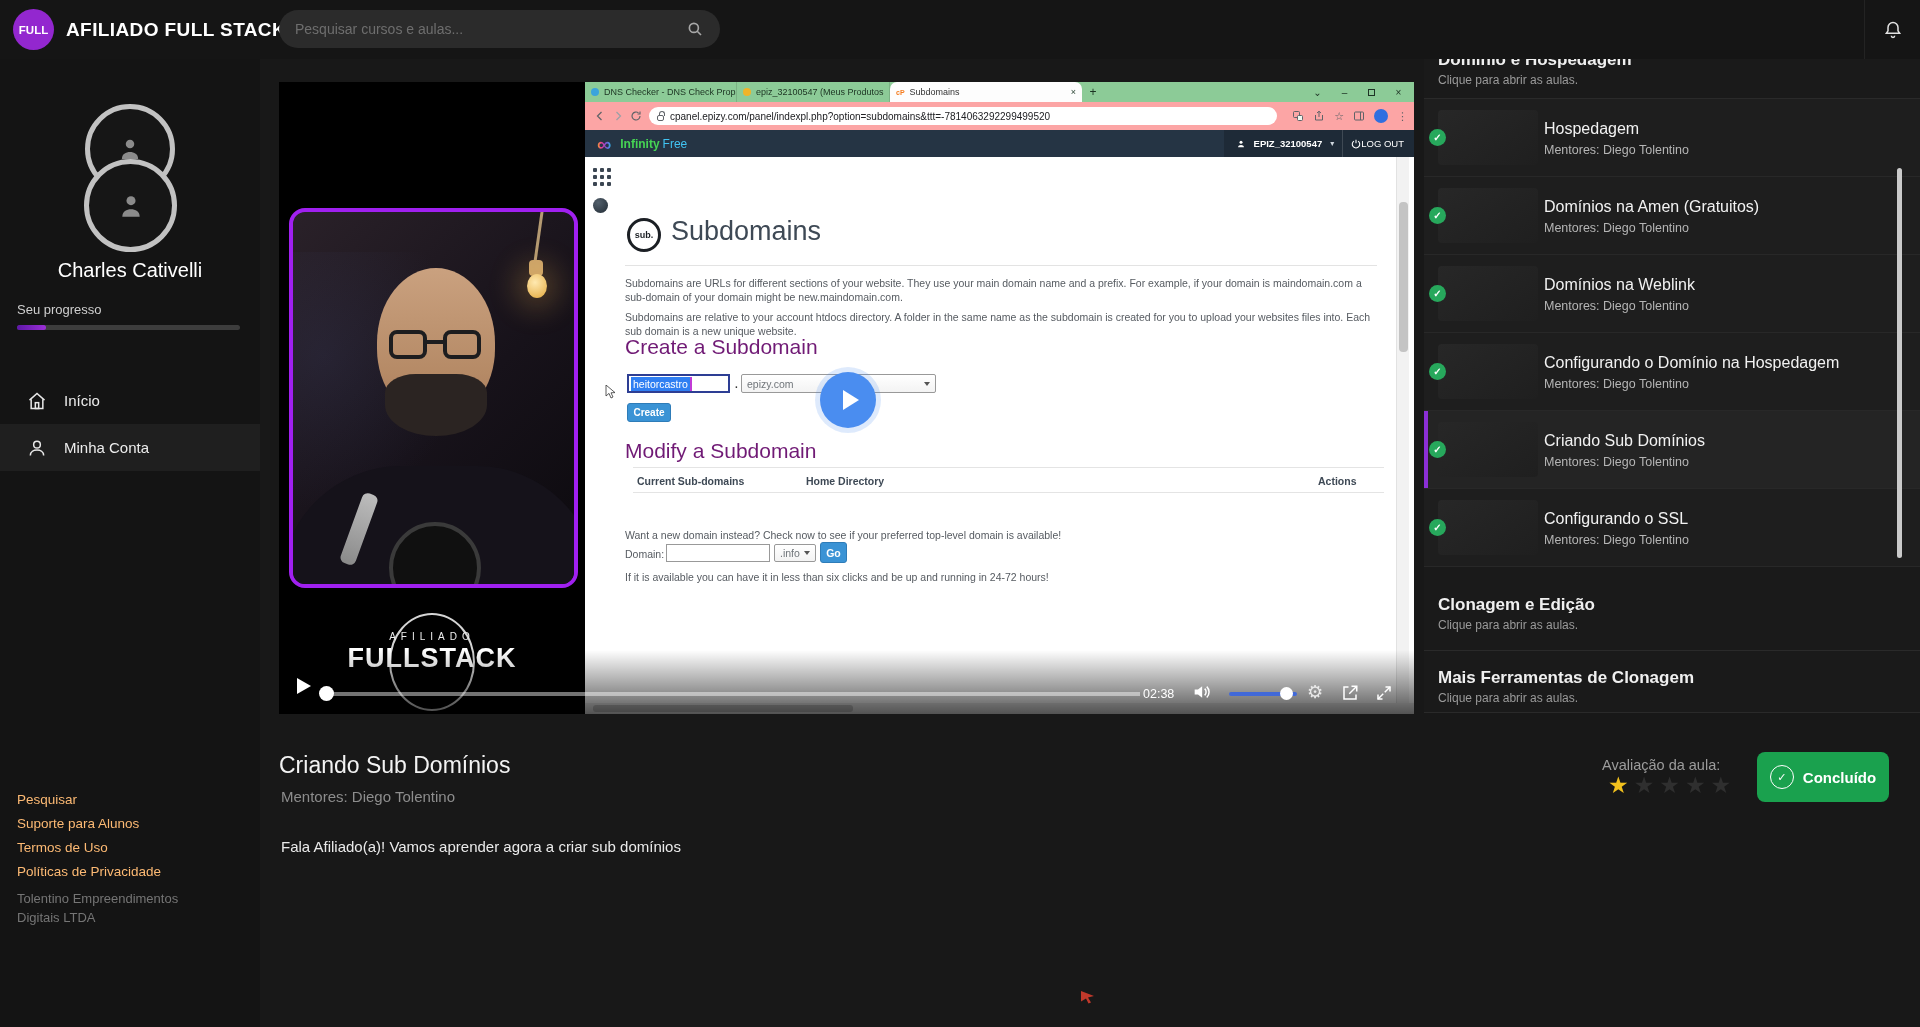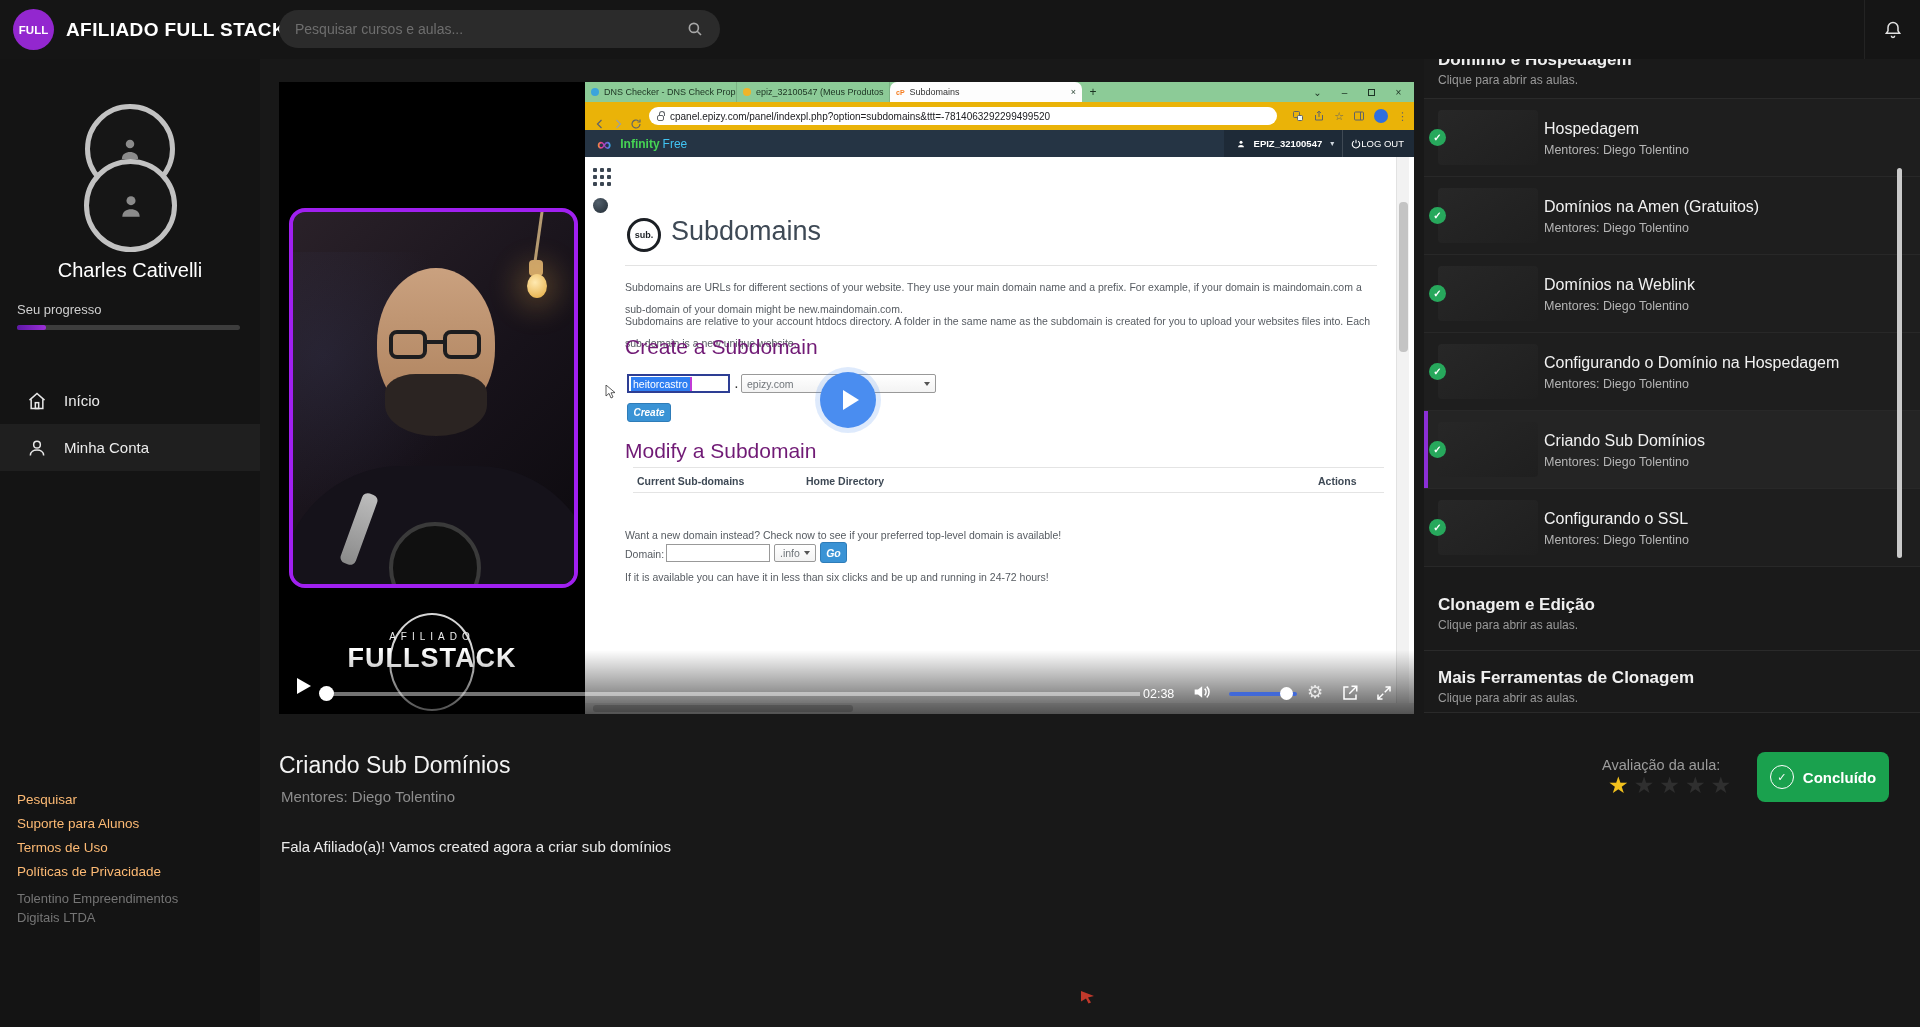--- a/index.html
+++ b/index.html
@@ -70,21 +70,21 @@
   .tab { height:20px; display:flex; align-items:center; padding:0 6px; gap:5px; font-size:9px; color:#1c3322;
     border-right:1px solid rgba(0,0,0,.12); overflow:hidden; white-space:nowrap; }
   .tab .fav { width:8px; height:8px; border-radius:50%; flex:none; }
   .tab .tclose { margin-left:auto; font-size:9px; color:#2c4636; }
   .tab.active { background:#fdfdfd; border-radius:7px 7px 0 0; color:#333; border-right:none; }
   .tab.active .cpfav { color:#f57c1f; font-size:7px; font-weight:bold; }
   .newtab { width:22px; display:flex; align-items:center; justify-content:center; color:#1c3322; font-size:12px; }
   .win-controls { position:absolute; right:2px; top:0; height:20px; display:flex; }
   .win-controls span { width:27px; height:20px; display:flex; align-items:center; justify-content:center; font-size:10px; color:#1e3325; }
   .win-box { width:7px; height:7px; border:1px solid #1e3325; }
-  .toolbar { position:absolute; top:20px; left:0; right:0; height:28px; background:#eab308; display:flex; align-items:flex-end; }
+  .toolbar { position:absolute; top:20px; left:0; right:0; height:28px; background:#fca5a5; display:flex; align-items:center; }
   .nav-ic { width:18px; display:flex; justify-content:center; color:#5f6368; }
   .url-pill { position:absolute; left:64px; top:5px; width:628px; height:18px; background:#fff; border-radius:9px;
     display:flex; align-items:center; padding:0 8px; gap:6px; }
   .lock { width:7px; height:6px; border:1.5px solid #5f6368; border-radius:2px; position:relative; margin-top:3px; }
   .lock:before { content:""; position:absolute; left:0.5px; top:-5px; width:4px; height:4px; border:1.5px solid #5f6368; border-bottom:none; border-radius:4px 4px 0 0; }
   .url-text { font-size:10px; color:#202124; white-space:nowrap; overflow:hidden; }
   .tb-right { position:absolute; right:6px; top:5px; height:18px; display:flex; align-items:center; gap:9px; }
   .tb-ic { color:#5f6368; font-size:11px; }
   .tb-avatar { width:14px; height:14px; border-radius:50%; background:#2f6fe0; }
 
@@ -103,35 +103,35 @@
   .page { position:absolute; top:75px; left:0; right:0; bottom:11px; background:#fff; }
   .strip-grid { position:absolute; left:8px; top:86px; width:18px; height:18px;
     display:grid; grid-template-columns:repeat(3,1fr); gap:2.5px; }
   .strip-grid i { background:#3b4652; border-radius:1px; }
   .strip-orb { position:absolute; left:8px; top:116px; width:15px; height:15px; border-radius:50%;
     background:radial-gradient(circle at 35% 30%, #53606c, #222c35); }
   .sub-badge { position:absolute; left:42px; top:136px; width:34px; height:34px; border:3px solid #1b1f24; border-radius:50%;
     display:flex; align-items:center; justify-content:center; font-size:9px; font-weight:bold; color:#1b1f24; }
   .page-title { position:absolute; left:86px; top:134px; font-size:27px; font-weight:300; color:#3e4955; }
   .page-divider { position:absolute; left:40px; top:183px; width:752px; height:1px; background:#e3e3e3; }
-  .para { position:absolute; left:40px; width:756px; font-size:10.5px; line-height:22px; color:#565b61; }
+  .para { position:absolute; left:40px; width:756px; font-size:10.5px; line-height:14px; color:#565b61; }
   .p1 { top:194px; } .p2 { top:228px; }
   .h-sec { position:absolute; left:40px; font-size:21px; font-weight:300; color:#701a75; }
   .h-create { top:253px; } .h-modify { top:357px; }
   .subd-input { position:absolute; left:42px; top:292px; width:103px; height:19px; border:2px solid #2d3e94;
     background:#fff; display:flex; align-items:center; padding-left:2px; }
   .subd-input .sel { background:#2f7ff2; color:#fff; font-size:10.5px; padding:1px 2px; border-right:2px solid #c13bd6; }
   .dot-sep { position:absolute; left:150px; top:297px; font-size:10px; color:#333; font-weight:bold; }
   .select { border:1px solid #999; border-radius:2px; background:linear-gradient(#fff,#f3f3f3); position:absolute;
     display:flex; align-items:center; font-size:10.5px; color:#70757a; padding:8px 5px; }
   .select .car { margin-left:auto; width:0; height:0; border-left:3.5px solid transparent; border-right:3.5px solid transparent; border-top:4px solid #555; }
   .sel-domain { left:156px; top:292px; width:195px; height:19px; }
   .sel-tld { left:189px; top:462px; width:42px; height:18px; }
   .blue-btn { position:absolute; background:#3a93d5; border:1px solid #2e7cb8; border-radius:3px; color:#fff;
-    display:flex; align-items:center; justify-content:center; font-weight:bold;font-style:italic; }
+    display:flex; align-items:center; justify-content:center; font-weight:bold; }
   .create-btn { left:42px; top:321px; width:44px; height:19px; font-size:10px; }
   .go-btn { left:235px; top:460px; width:27px; height:21px; font-size:10.5px; }
   .thead { position:absolute; left:48px; right:30px; top:385px; height:26px; border-top:1px solid #e4e4e4; border-bottom:1px solid #e4e4e4; }
   .thead span { position:absolute; top:7px; font-size:10.5px; font-weight:bold; color:#3e4955; }
   .col1 { left:4px; } .col2 { left:173px; } .col3 { left:685px; }
   .small-line { position:absolute; left:40px; font-size:10.5px; color:#565b61; }
   .tld-prompt { top:447px; } .tld-note { top:489px; }
   .domain-label { position:absolute; left:40px; top:466px; font-size:10.5px; color:#565b61; }
   .domain-input { position:absolute; left:81px; top:462px; width:104px; height:18px; border:1px solid #999; background:#fff; }
   .vscroll { position:absolute; left:811px; top:75px; bottom:11px; width:13px; background:#f2f2f2; border-left:1px solid #e2e2e2; }
@@ -542,21 +542,21 @@
     </div>
     <div class="pl-sec sec3">
       <div class="pl-sec-title">Mais Ferramentas de Clonagem</div>
       <div class="pl-sec-sub">Clique para abrir as aulas.</div>
     </div>
   </div>
   <div class="pl-scroll"></div>
 
   <div class="lesson-title">Criando Sub Domínios</div>
   <div class="lesson-mentors">Mentores: Diego Tolentino</div>
-  <div class="lesson-desc">Fala Afiliado(a)! Vamos created agora a criar sub domínios</div>
+  <div class="lesson-desc">Fala Afiliado(a)! Vamos aprender agora a criar sub domínios</div>
 
   <div class="rating-label">Avaliação da aula:</div>
   <div class="stars">
     <span class="star-on">★</span><span class="star-off">★</span><span class="star-off">★</span><span class="star-off">★</span><span class="star-off">★</span>
   </div>
   <div class="btn-complete">
     <span class="check-ring">✓</span>
     <span class="btn-complete-label">Concluído</span>
   </div>
 

